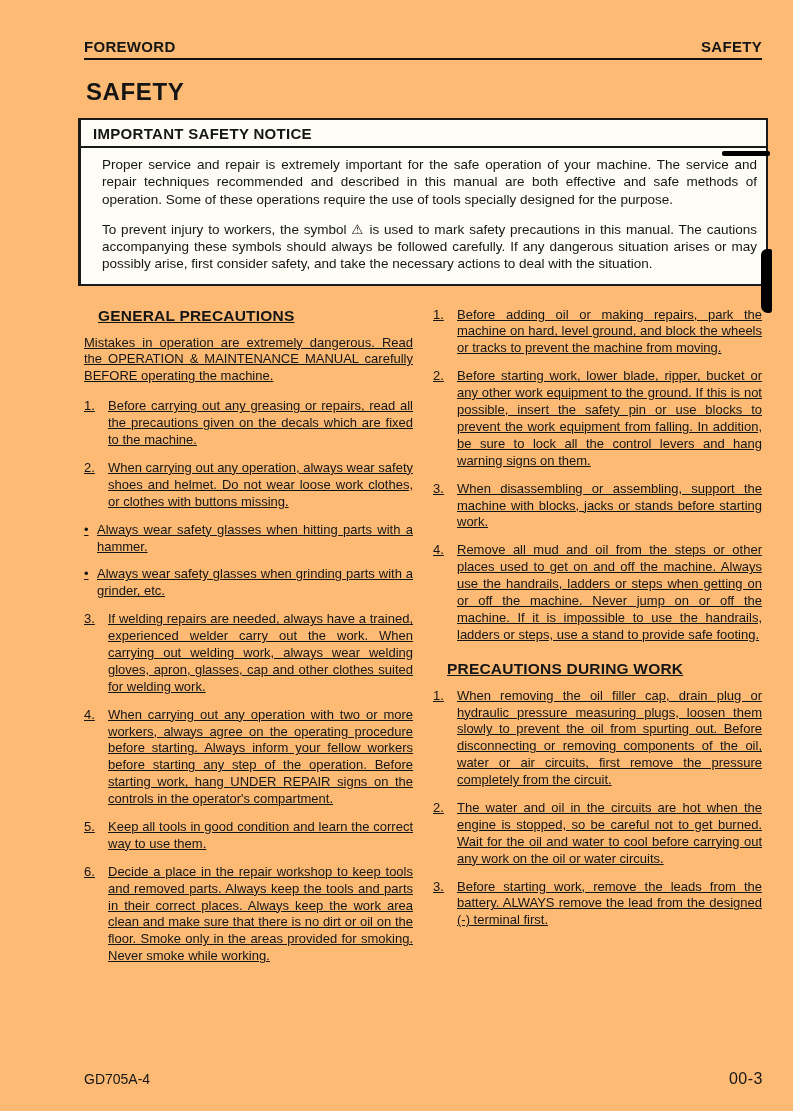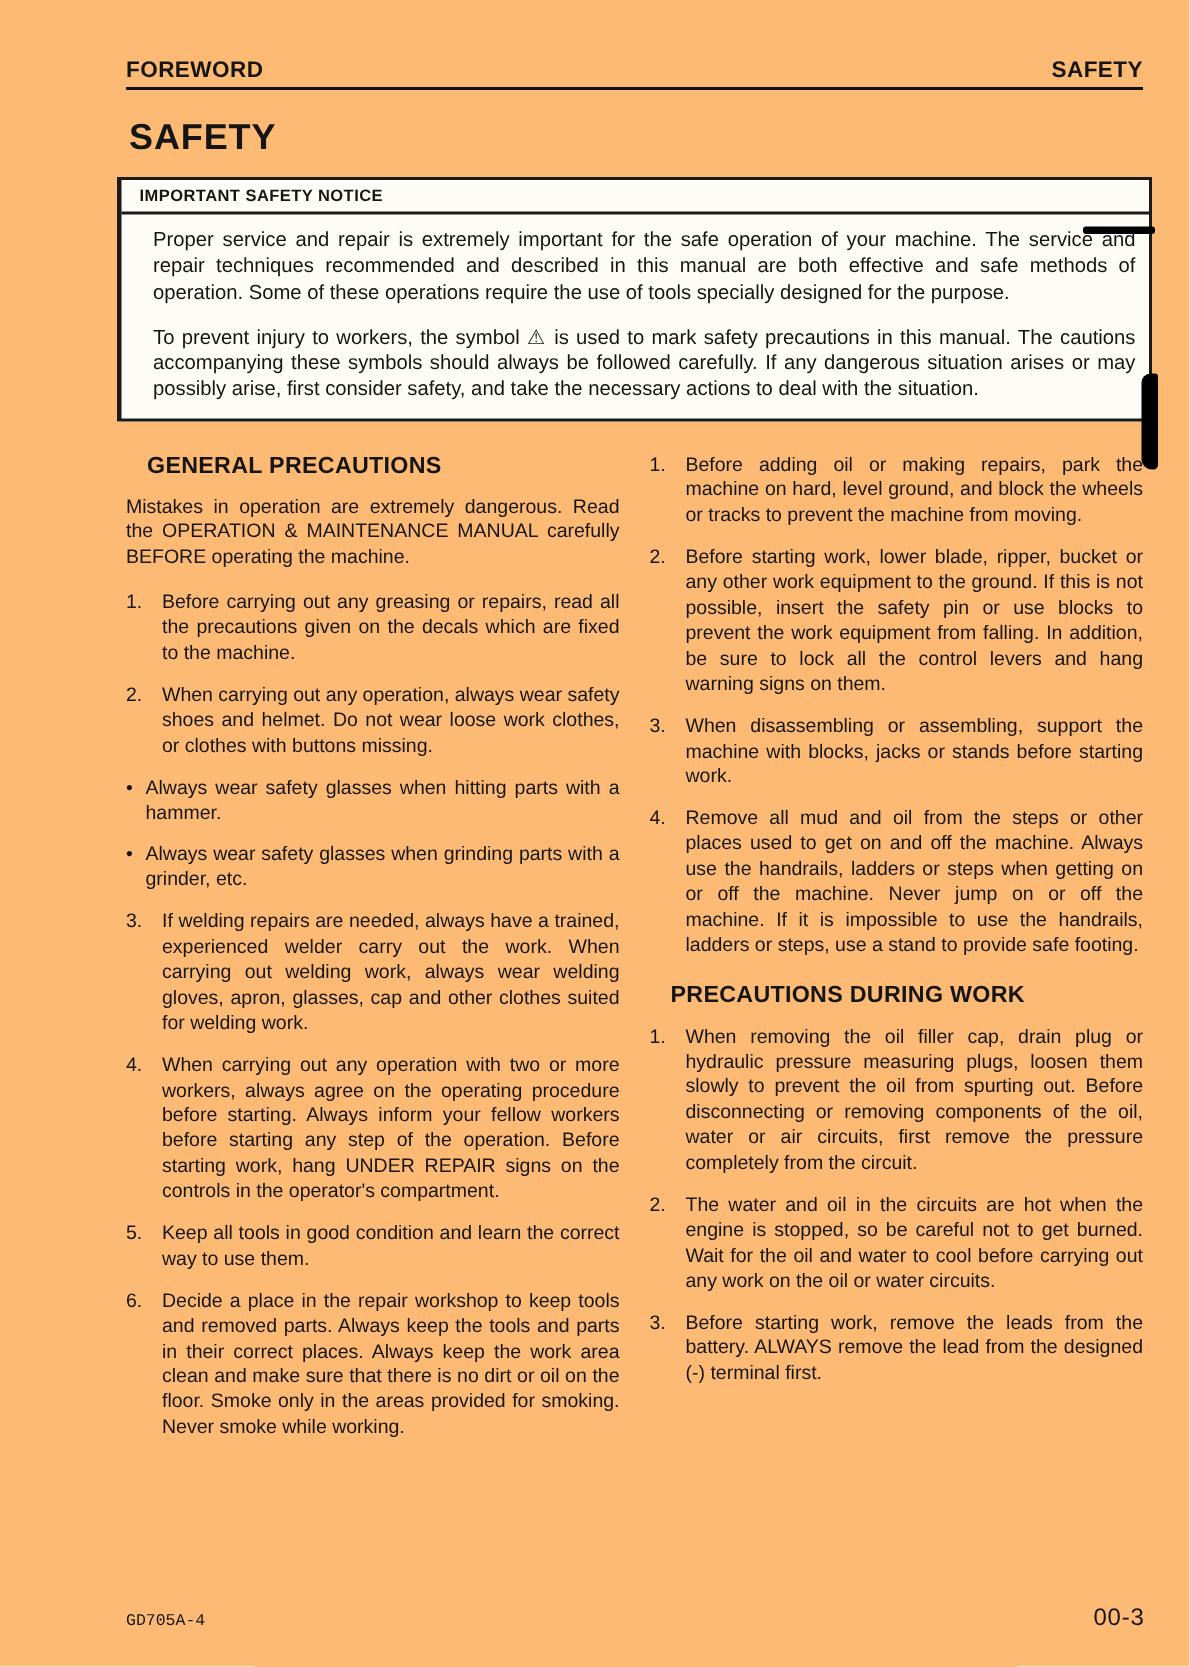--- a/index.html
+++ b/index.html
@@ -23,27 +23,27 @@
 
   .doc-title   { font-size: 24px; font-weight: bold; margin: 18px 0 0 2px; letter-spacing: 0.6px; }
   .doc-subtitle{ font-size: 18px; font-weight: bold; margin: 15px 0 0 5px; letter-spacing: 0.3px; }
 
   .notice-box {
     margin-top: 12px; margin-left: -6px; width: 690px;
     border: 2px solid #1a1a1a; border-left-width: 3px;
     background: #fdfcf5;
   }
   .notice-title {
-    font-size: 11px; font-weight: bold; letter-spacing: 0.3px;
+    font-size: 15px; font-weight: bold; letter-spacing: 0.3px;
     padding: 5px 0 4px 12px; border-bottom: 2px solid #1a1a1a;
   }
   .notice-body { padding: 8px 9px 11px 10px; font-size: 13.5px; line-height: 1.28; text-align: justify; margin-left: 11px; }
   .notice-body p + p { margin-top: 13px; }
 
-  .columns { display: flex; gap: 20px; margin-top: 21px; }
+  .columns { display: flex; gap: 20px; margin-top: 21px; text-decoration: underline; }
   .col { flex: 1; min-width: 0; }
 
   .sec-heading { font-size: 15.5px; font-weight: bold; padding-left: 14px; margin-bottom: 10px; letter-spacing: 0.2px; }
   .sec-heading.mt { margin-top: 16px; }
   .intro { font-size: 13px; line-height: 1.3; text-align: justify; margin-bottom: 13px; }
 
   .item { display: flex; font-size: 13px; line-height: 1.3; margin-bottom: 11px; }
   .item .marker { flex: 0 0 24px; }
   .item.bullet .marker { flex: 0 0 13px; }
   .item .text { flex: 1; text-align: justify; }
@@ -63,21 +63,21 @@
   .artifact-tick {
     position: absolute; right: 23px; top: 151px;
     width: 48px; height: 5px; background: #000;
     border-radius: 2px;
   }
 
   .doc-footer {
     position: absolute; left: 84px; right: 30px; bottom: 23px;
     display: flex; justify-content: space-between; align-items: baseline;
   }
-  .footer-left  { font-size: 11px; font-family: Liberation Mono, monospace; }
+  .footer-left  { font-size: 14px; }
   .footer-right { font-size: 16px; letter-spacing: 0.5px; }
 </style>
 </head>
 <body>
 
 <div class="page">
 
   <div class="content">
 
     <div class="doc-header">

